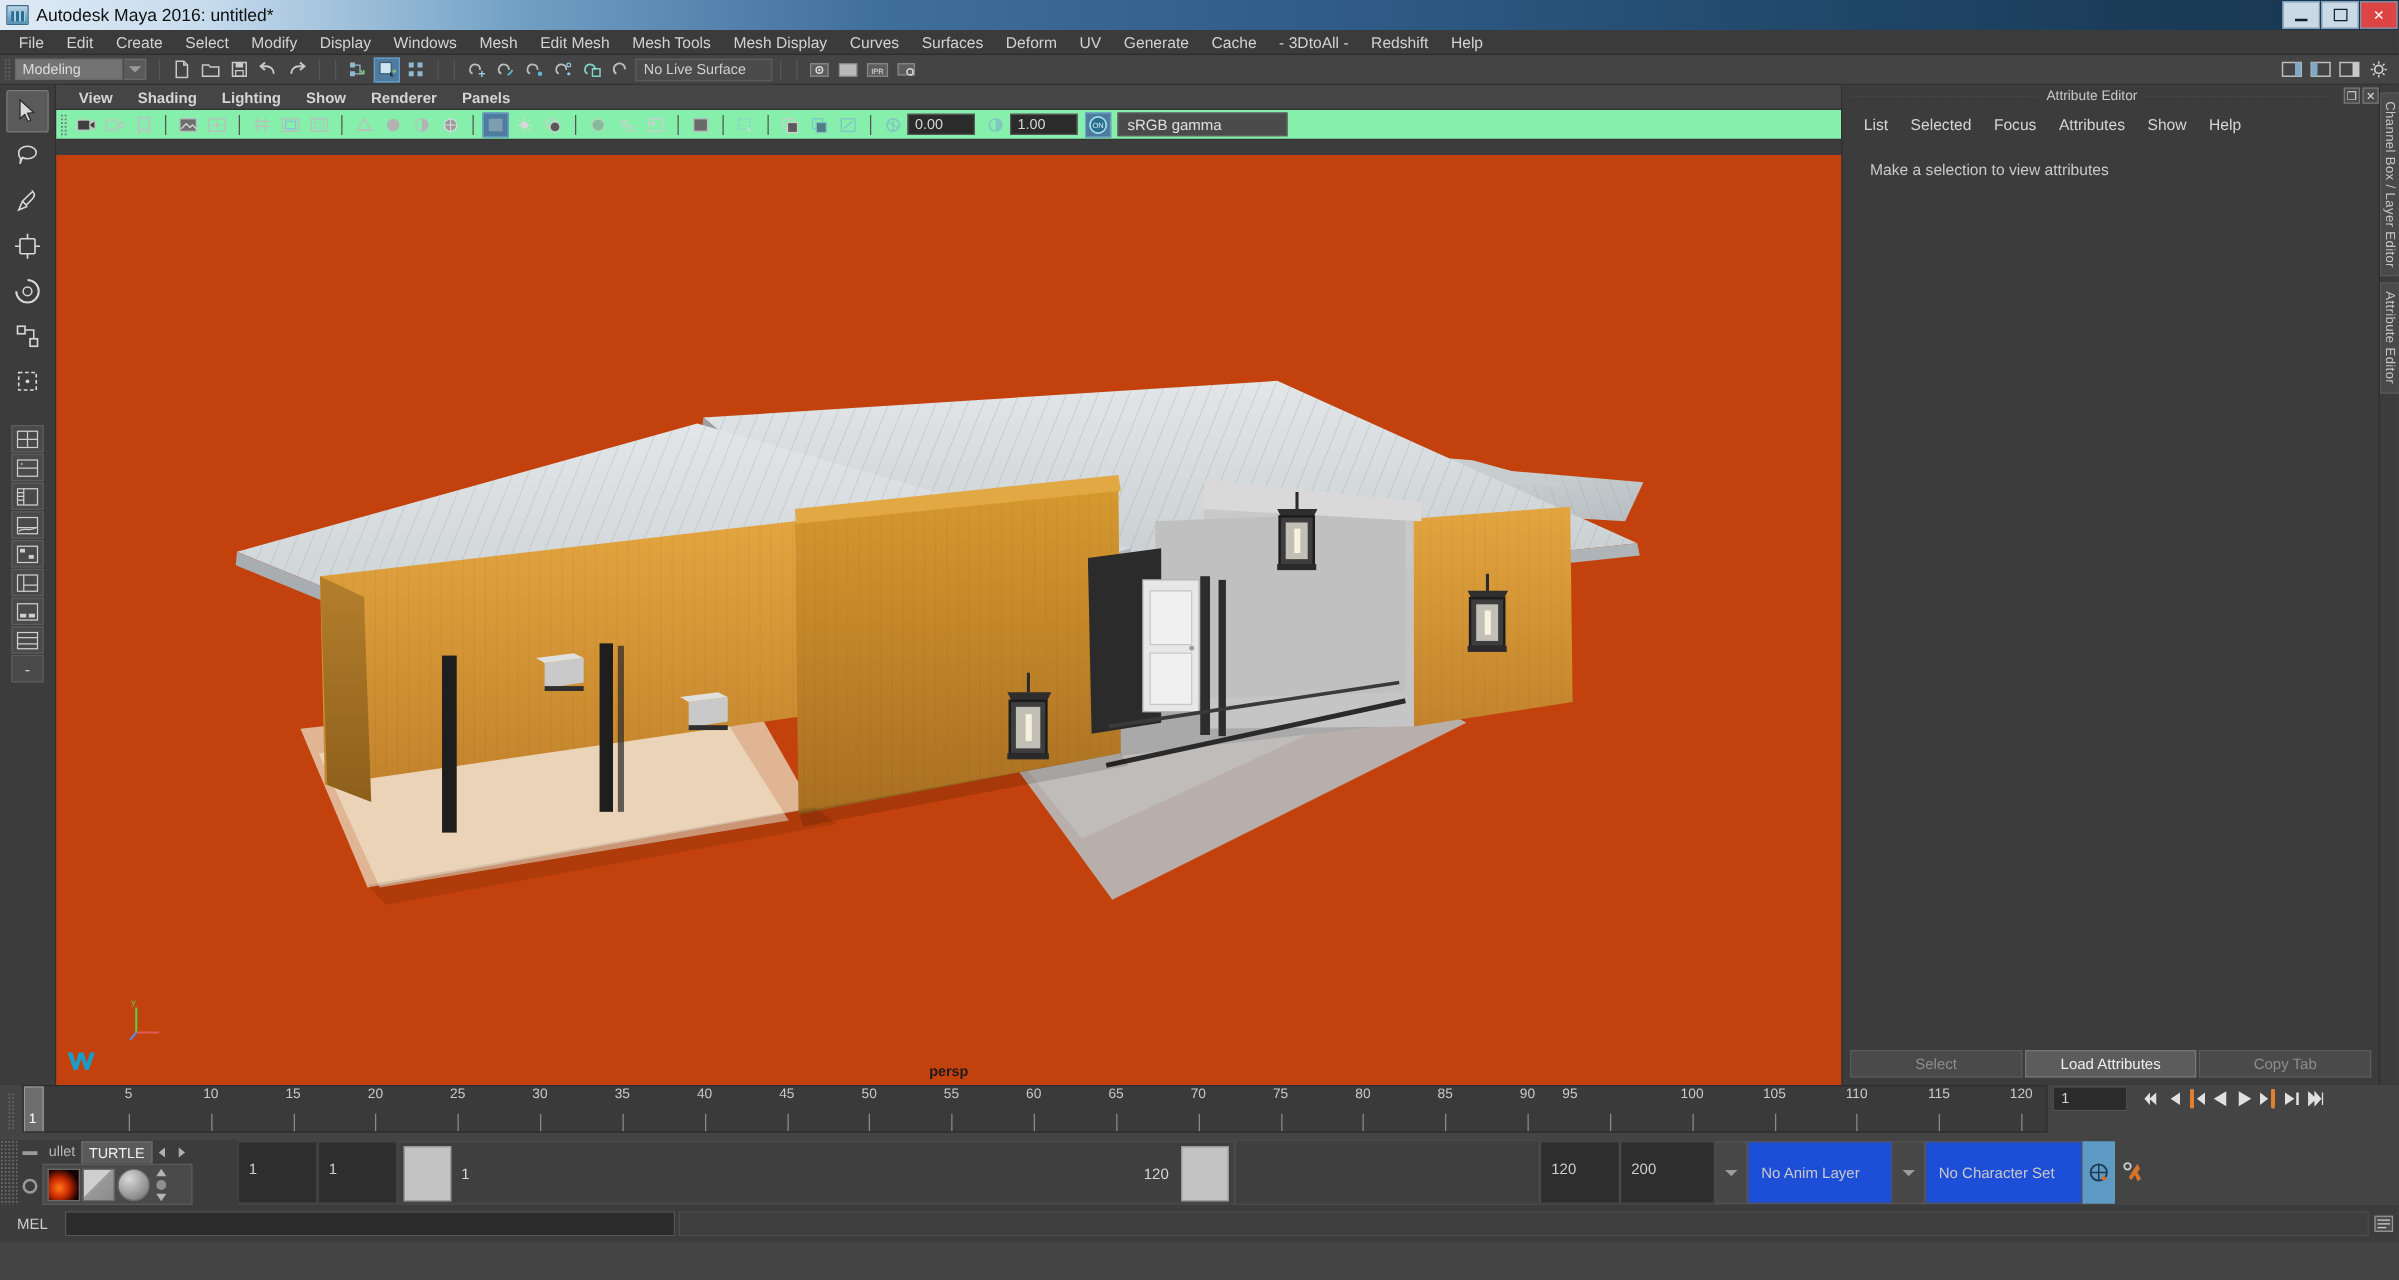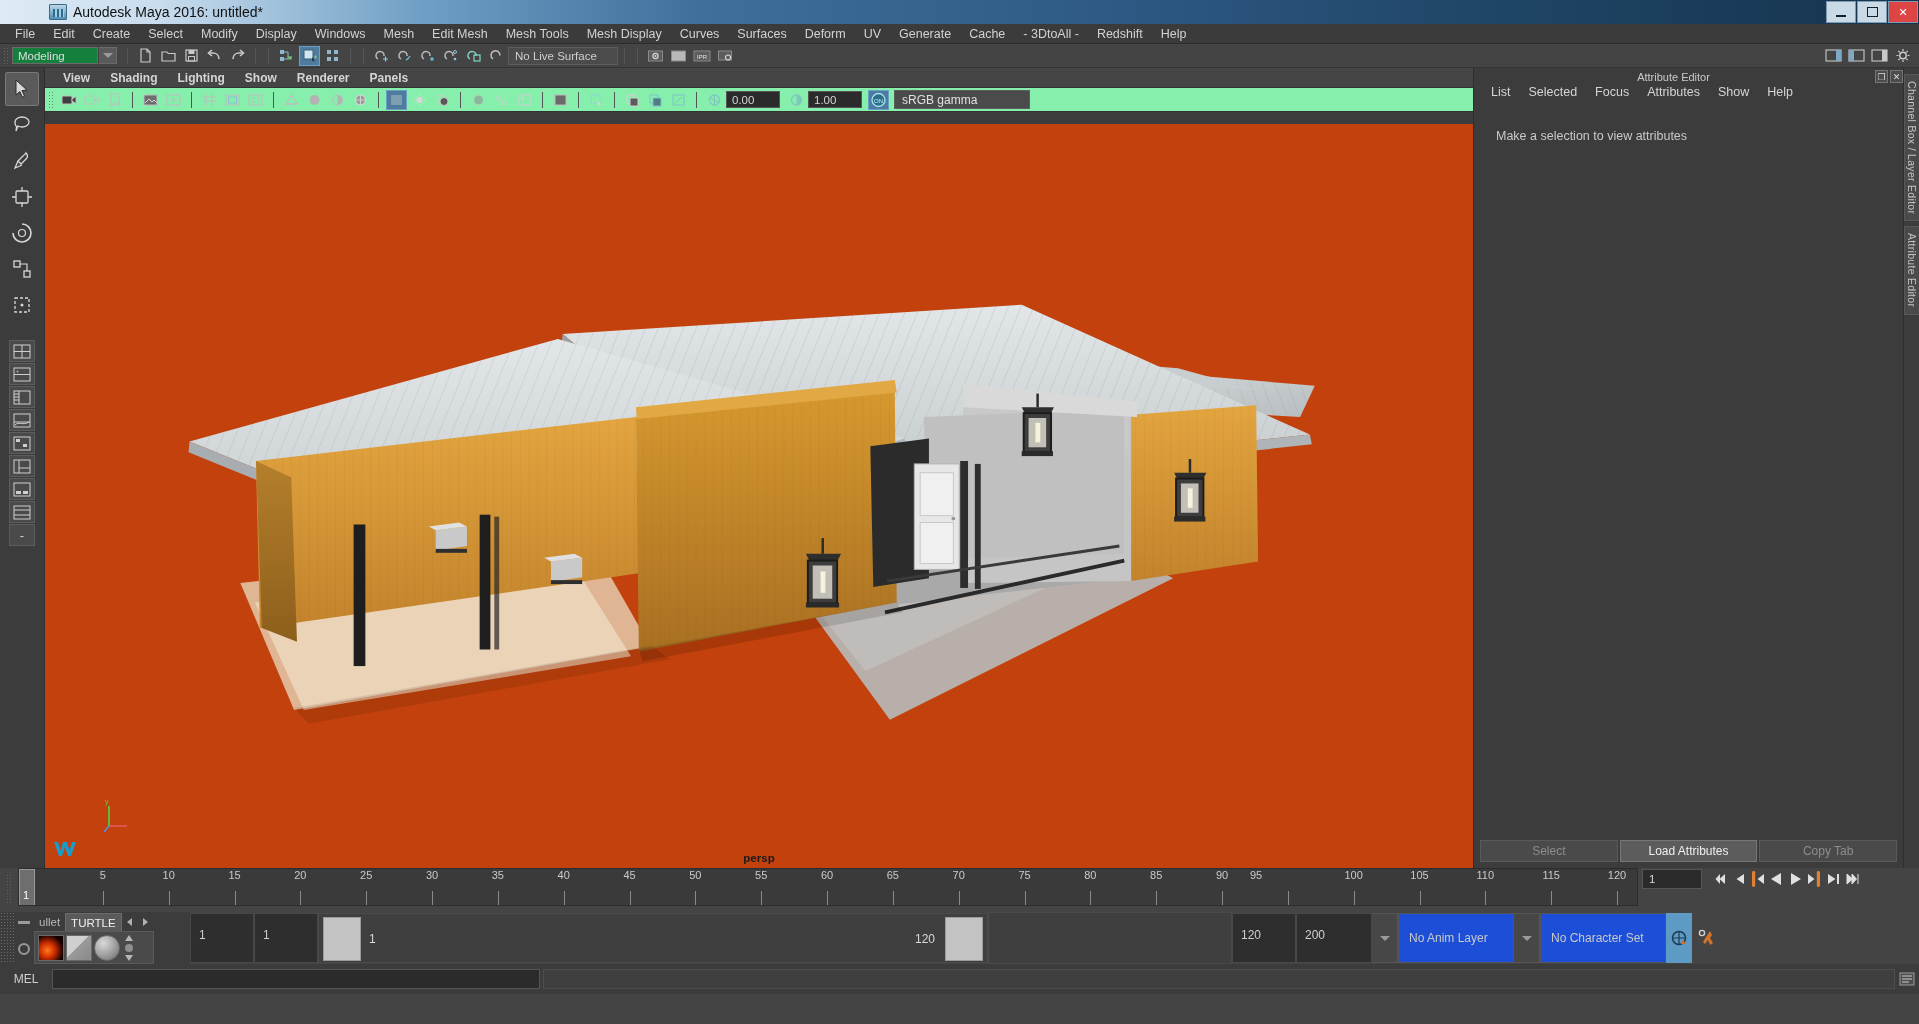--- a/index.html
+++ b/index.html
@@ -3,21 +3,21 @@
 <meta charset="utf-8">
 <style>
   * { box-sizing: border-box; margin:0; padding:0; }
   html,body{ width:1919px; height:1024px; overflow:hidden; background:#444; }
   body{ font-family:"Liberation Sans", sans-serif; font-size:12px; color:#c8c8c8; -webkit-font-smoothing:antialiased; }
 
   
   #titlebar{
     height:24px; width:100%;
     background:linear-gradient(to right,#dfeaf5 0px,#c8dcee 160px,#6f9fc4 420px,#3f6f9b 700px,#2e5a85 1100px,#1f4566 1500px,#16344d 1919px);
-    display:flex; align-items:center; position:relative;padding-left:44px;
+    display:flex; align-items:center; position:relative;
   }
   #titlebar .tb-icon{ width:18px;height:16px;margin:0 6px 0 5px;
     background:linear-gradient(#bcd6e8,#4f8fb5);border:1px solid #3b6a86;border-radius:1px;
     position:relative; flex:none;}
   #titlebar .tb-icon:after{content:"";position:absolute;left:3px;top:4px;width:11px;height:8px;
     background:repeating-linear-gradient(90deg,#2d6a8c 0 2px,#9fd0e6 2px 4px);}
   #titlebar .tb-title{ font-size:14px; color:#101010; white-space:nowrap; }
   #titlebar .tb-btns{ position:absolute; right:0; top:0; display:flex; height:24px; }
   #titlebar .tb-btn{ width:30px;height:22px;margin-top:1px;margin-right:1px;
      background:#c9d9e6; border:1px solid #7e9bb2; display:flex;align-items:center;justify-content:center;
@@ -29,21 +29,21 @@
   
   #menubar{ height:20px; background:#3b3b3b; display:flex; align-items:center; padding-left:6px;
      border-bottom:1px solid #2c2c2c; }
   #menubar .mi{ padding:0 9px; line-height:20px; font-size:12.5px; color:#d2d2d2; white-space:nowrap;cursor:default;}
 
   
   #statusbar{ height:24px; background:#444444; display:flex; align-items:center; border-bottom:1px solid #333; }
   .grip{ width:6px;height:18px;margin:0 3px;
     background-image:radial-gradient(#6a6a6a 40%,transparent 41%);
     background-size:3px 3px; opacity:.8; flex:none;}
-  .menuselect{ width:86px;height:17px;background:#15803d;border:1px solid #6a6a6a;
+  .menuselect{ width:86px;height:17px;background:#737373;border:1px solid #6a6a6a;
      display:flex;align-items:center;padding-left:5px;font-size:11.5px;color:#ddd;margin-right:1px;}
   .menuselect-arrow{ width:18px;height:17px;background:#5a5a5a;border:1px solid #6a6a6a;border-left:none;
      display:flex;align-items:center;justify-content:center;margin-right:4px;}
   .sep{ width:1px;height:16px;background:#555;margin:0 6px; flex:none;}
   .tbtn{ width:21px;height:20px;display:flex;align-items:center;justify-content:center;margin:0 1px;flex:none;}
   .tbtn svg{ display:block; }
   .tbtn.on{ background:#4f7c9e; border:1px solid #68a0c8;}
   .livefield{ width:110px;height:18px;background:#4b4b4b;border:1px solid #5c5c5c;
      display:flex;align-items:center;padding-left:6px;font-size:11.5px;color:#cfcfcf;}
   #statusbar .right-ic{ margin-left:auto; display:flex; align-items:center; padding-right:5px;}
@@ -80,21 +80,21 @@
   #mayaIcon{ position:absolute; left:6px; bottom:4px; width:28px;height:28px; }
 
   
   #ae{ width:430px; background:#3c3c3c; display:flex; flex-direction:column; border-left:1px solid #2e2e2e;}
   #ae-head{ height:17px; background:#3c3c3c; display:flex;align-items:center;justify-content:center;
      position:relative; font-size:11px; color:#cacaca;}
   #ae-head .dots{flex:1;height:1px;background-image:radial-gradient(#6a6a6a 40%,transparent 41%);
      background-size:3px 3px;margin:0 6px;}
   #ae-head .hbtn{width:13px;height:13px;border:1px solid #777;background:#4c4c4c;margin-left:2px;
      font-size:9px;display:flex;align-items:center;justify-content:center;color:#ddd;}
-  #ae-menu{ height:22px; display:flex; align-items:flex-start; padding-left:8px; }
+  #ae-menu{ height:22px; display:flex; align-items:flex-end; padding-left:8px; }
   #ae-menu .ami{ padding:0 9px; font-size:12.5px; color:#d5d5d5;}
   #ae-body{ flex:1; padding:22px 0 0 22px; font-size:12.5px; color:#c9c9c9;}
   #ae-foot{ height:22px; display:flex; margin:0 6px 6px 6px; gap:2px;}
   #ae-foot .fbtn{ flex:1; background:#4a4a4a; border:1px solid #5a5a5a; color:#8d8d8d;
      display:flex;align-items:center;justify-content:center;font-size:12px;}
   #ae-foot .fbtn.primary{ background:#5c5c5c; border:1px solid #777; color:#efefef; }
 
   
   #rtabs{ width:16px; background:#3c3c3c; display:flex; flex-direction:column; align-items:center;
      padding-top:6px; border-left:1px solid #2e2e2e;}

